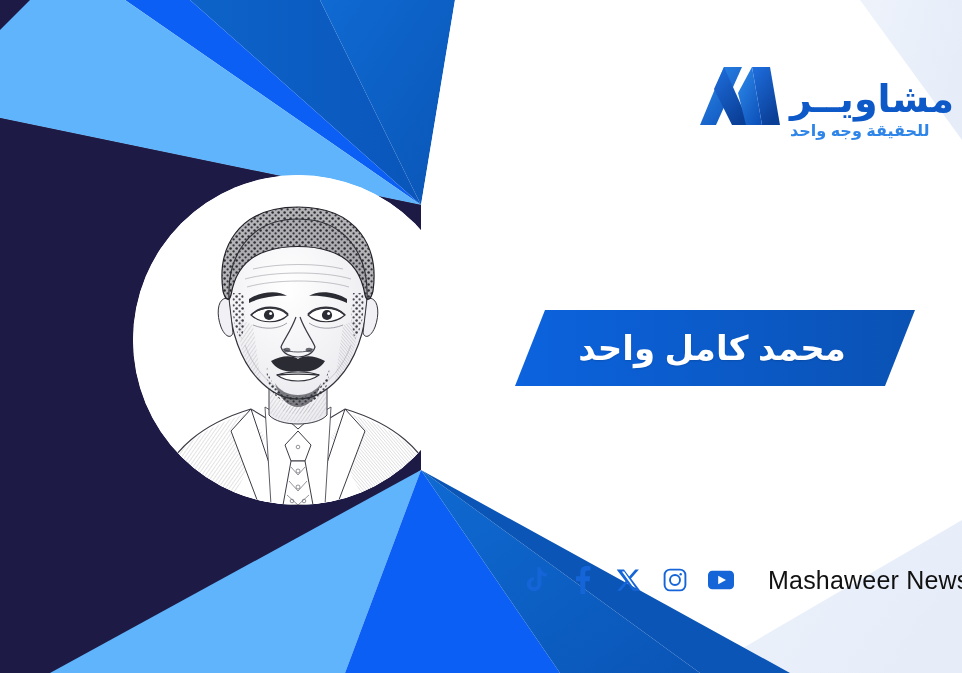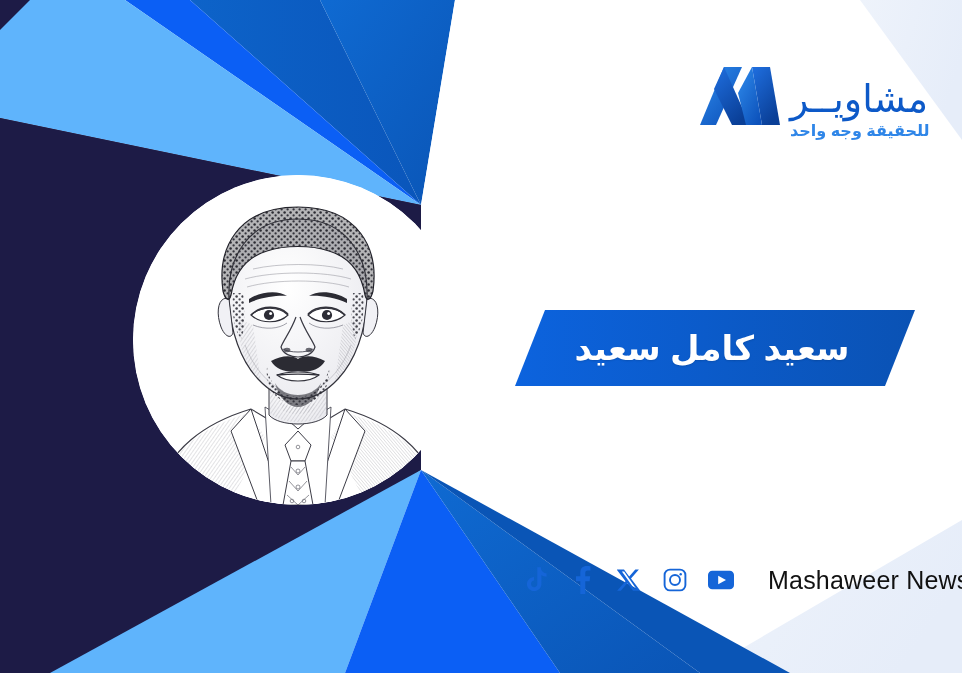--- a/index.html
+++ b/index.html
@@ -65,21 +65,21 @@
     display:flex;
     flex-direction:column;
     align-items:flex-end;
     justify-content:center;
     direction:rtl;
     line-height:1;
   }
   #logo-name{
     color:#0d59c8;
     font-size:38px;
-    font-weight:normal;
+    font-weight:bold;
     letter-spacing:0px;
     white-space:nowrap;
     margin-top:22px;
   }
   #logo-tagline{
     color:#2f86e8;
     font-size:16px;
     font-weight:bold;
     margin-top:5px;
     white-space:nowrap;
@@ -299,21 +299,21 @@
           <path d="M218 170 C 210 192, 196 208, 180 216"></path>
         </g>
       </g>
     </svg>
   </div>
 
   <div id="name-banner">
     <svg class="shape" viewBox="0 0 400 76" preserveAspectRatio="none">
       <polygon points="30,0 400,0 370,76 0,76" fill="url(#gBanner)"></polygon>
     </svg>
-    <div id="name-text">سعيد كامل سعيد</div>
+    <div id="name-text">محمد كامل واحد</div>
   </div>
 
   <div id="logo">
     <svg id="logo-mark" width="80" height="70" viewBox="0 0 80 70">
       <polygon points="24,4 42,4 16,62 0,62" fill="url(#gMark2)"></polygon>
       <polygon points="24,4 50,62 32,62 14,26" fill="url(#gMark)"></polygon>
       <polygon points="52,4 70,4 80,62 62,62" fill="url(#gMark)"></polygon>
       <polygon points="52,4 62,62 46,62 38,30" fill="url(#gMark2)"></polygon>
     </svg>
     <div id="logo-words">

